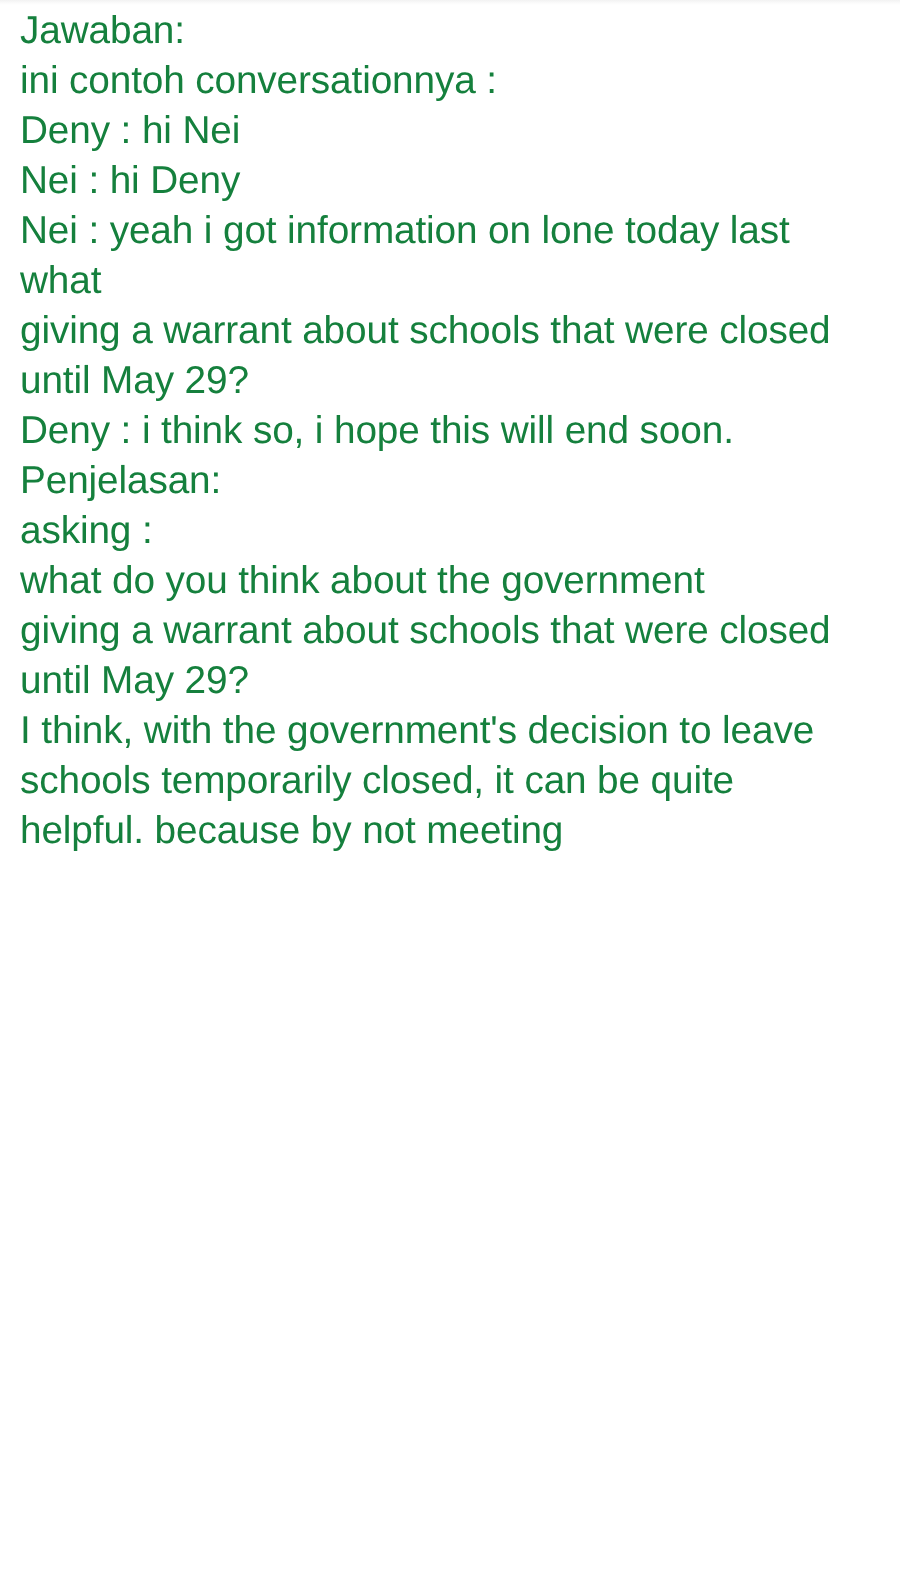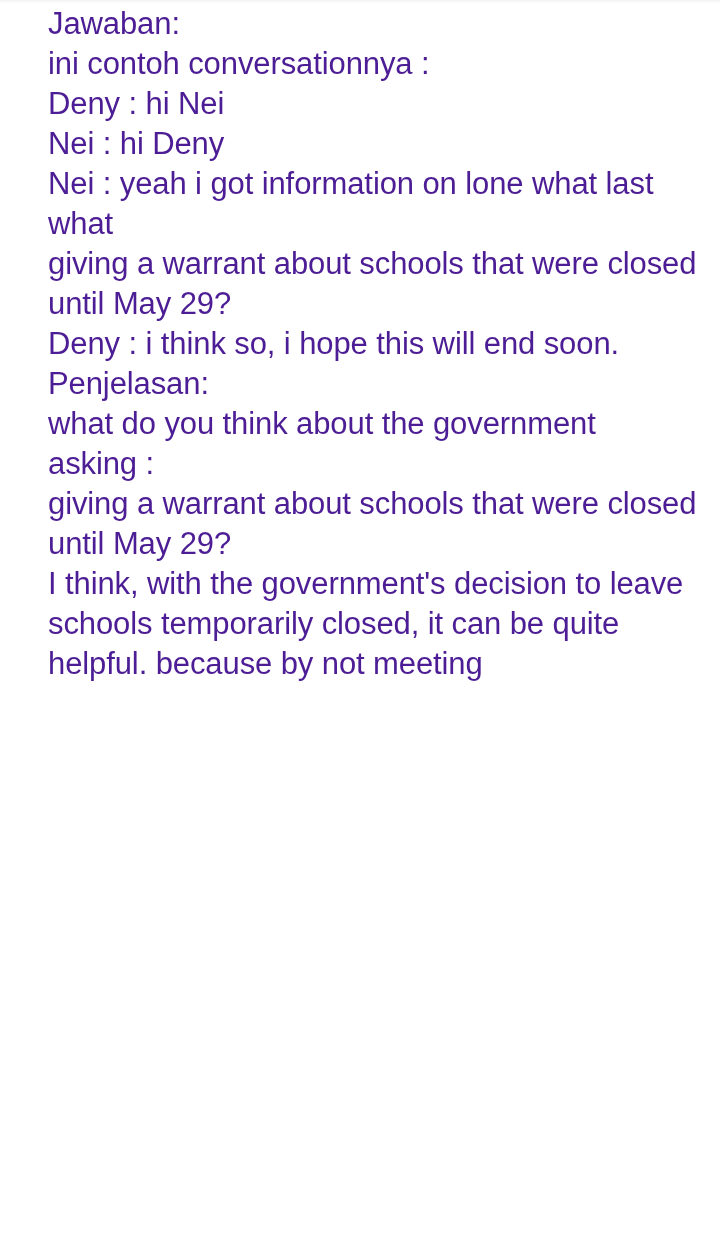--- a/index.html
+++ b/index.html
@@ -17,25 +17,25 @@
   .top-edge {
     position: absolute;
     top: 0; left: 0;
     width: 720px;
     height: 4px;
     background: linear-gradient(to bottom, #f2f2f2 0%, #fbfbfb 60%, #ffffff 100%);
   }
   .answer-body {
     position: absolute;
     top: 4px;
-    left: 48px;
+    left: 16px;
     width: 660px;
     font-size: 31px;
     line-height: 40px;
-    color: #4c1d95;
+    color: #15803d;
     font-weight: 400;
     letter-spacing: -0.1px;
     -webkit-font-smoothing: antialiased;
   }
   .line {
     display: block;
     white-space: pre-wrap;
     word-wrap: break-word;
   }
 </style>
@@ -48,34 +48,34 @@
 
   <span class="line">Jawaban:</span>
 
   <span class="line">ini contoh conversationnya :</span>
 
   <span class="line">Deny : hi Nei</span>
 
   <span class="line">Nei : hi Deny</span>
 
 
-  <span class="line">Nei : yeah i got information on lone what last</span>
+  <span class="line">Nei : yeah i got information on lone today last</span>
 
   <span class="line">what</span>
 
 
   <span class="line">giving a warrant about schools that were closed until May 29?</span>
 
 
   <span class="line">Deny : i think so, i hope this will end soon.</span>
 
   <span class="line">Penjelasan:</span>
 
+  <span class="line">asking :</span>
+
   <span class="line">what do you think about the government</span>
-
-  <span class="line">asking :</span>
 
   <span class="line">giving a warrant about schools that were closed until May 29?</span>
 
 
   <span class="line">I think, with the government's decision to leave schools temporarily closed, it can be quite helpful. because by not meeting</span>
 
 </div>
 
 </body></html>

